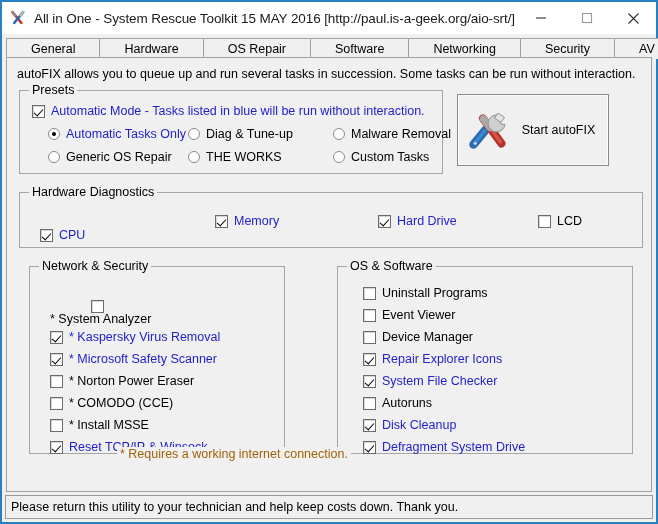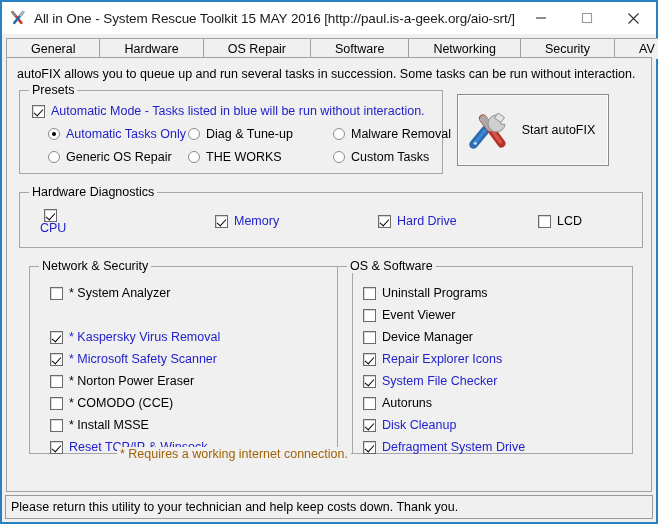--- a/index.html
+++ b/index.html
@@ -131,21 +131,21 @@
     top: -8px; left: 9px;
     background: #f0f0f0;
     padding: 0 3px;
     font-size: 12.5px;
     color: #000;
     white-space: nowrap;
   }
 
   #presets   { left: 12px; top: 32px;  width: 424px; height: 84px; }
   #hardware  { left: 12px; top: 134px; width: 624px; height: 56px; }
-  #netsec    { left: 22px; top: 208px; width: 324px; height: 188px; padding-left: 40px; }
+  #netsec    { left: 22px; top: 208px; width: 256px; height: 188px; padding-left: 40px; }
   #ossoft    { left: 330px; top: 208px; width: 296px; height: 188px; }
 
   
   #start-btn {
     position: absolute;
     left: 450px; top: 36px;
     width: 152px; height: 72px;
     background: #f0f0f0;
     border: 1px solid #8a8a8a;
     box-shadow: inset 0 0 0 1px #fbfbfb;
@@ -346,42 +346,42 @@
             <path d="M35.0 10.0 L41.5 14.5 L38.0 19.5 L31.5 15.0 z" fill="#e3e3e3" stroke="#8f8f8f" stroke-width="1"></path>
           </g>
         </svg>
       </span>
       <span id="start-btn-label">Start autoFIX</span>
     </div>
 
     <div class="groupbox" id="hardware">
       <span class="gb-title">Hardware Diagnostics</span>
 
-      <div class="row" style="left:20px; top:16px;flex-direction:column;">
+      <div class="row" style="left:20px; top:36px;">
         <span class="cb checked"></span>
         <span class="lbl-on">CPU</span>
       </div>
       <div class="row" style="left:195px; top:22px;">
         <span class="cb checked"></span>
         <span class="lbl-on">Memory</span>
       </div>
       <div class="row" style="left:358px; top:22px;">
         <span class="cb checked"></span>
         <span class="lbl-on">Hard Drive</span>
       </div>
       <div class="row" style="left:518px; top:22px;">
         <span class="cb"></span>
         <span class="lbl-off">LCD</span>
       </div>
     </div>
 
     <div class="groupbox" id="netsec">
       <span class="gb-title">Network &amp; Security</span>
 
-      <div class="row" style="left:20px; top:20px;">
+      <div class="row" style="left:20px; top:33px;flex-direction:column;">
         <span class="cb"></span>
         <span class="lbl-off">* System Analyzer</span>
       </div>
       <div class="row" style="left:20px; top:64px;">
         <span class="cb checked"></span>
         <span class="lbl-on">* Kaspersky Virus Removal</span>
       </div>
       <div class="row" style="left:20px; top:86px;">
         <span class="cb checked"></span>
         <span class="lbl-on">* Microsoft Safety Scanner</span>

